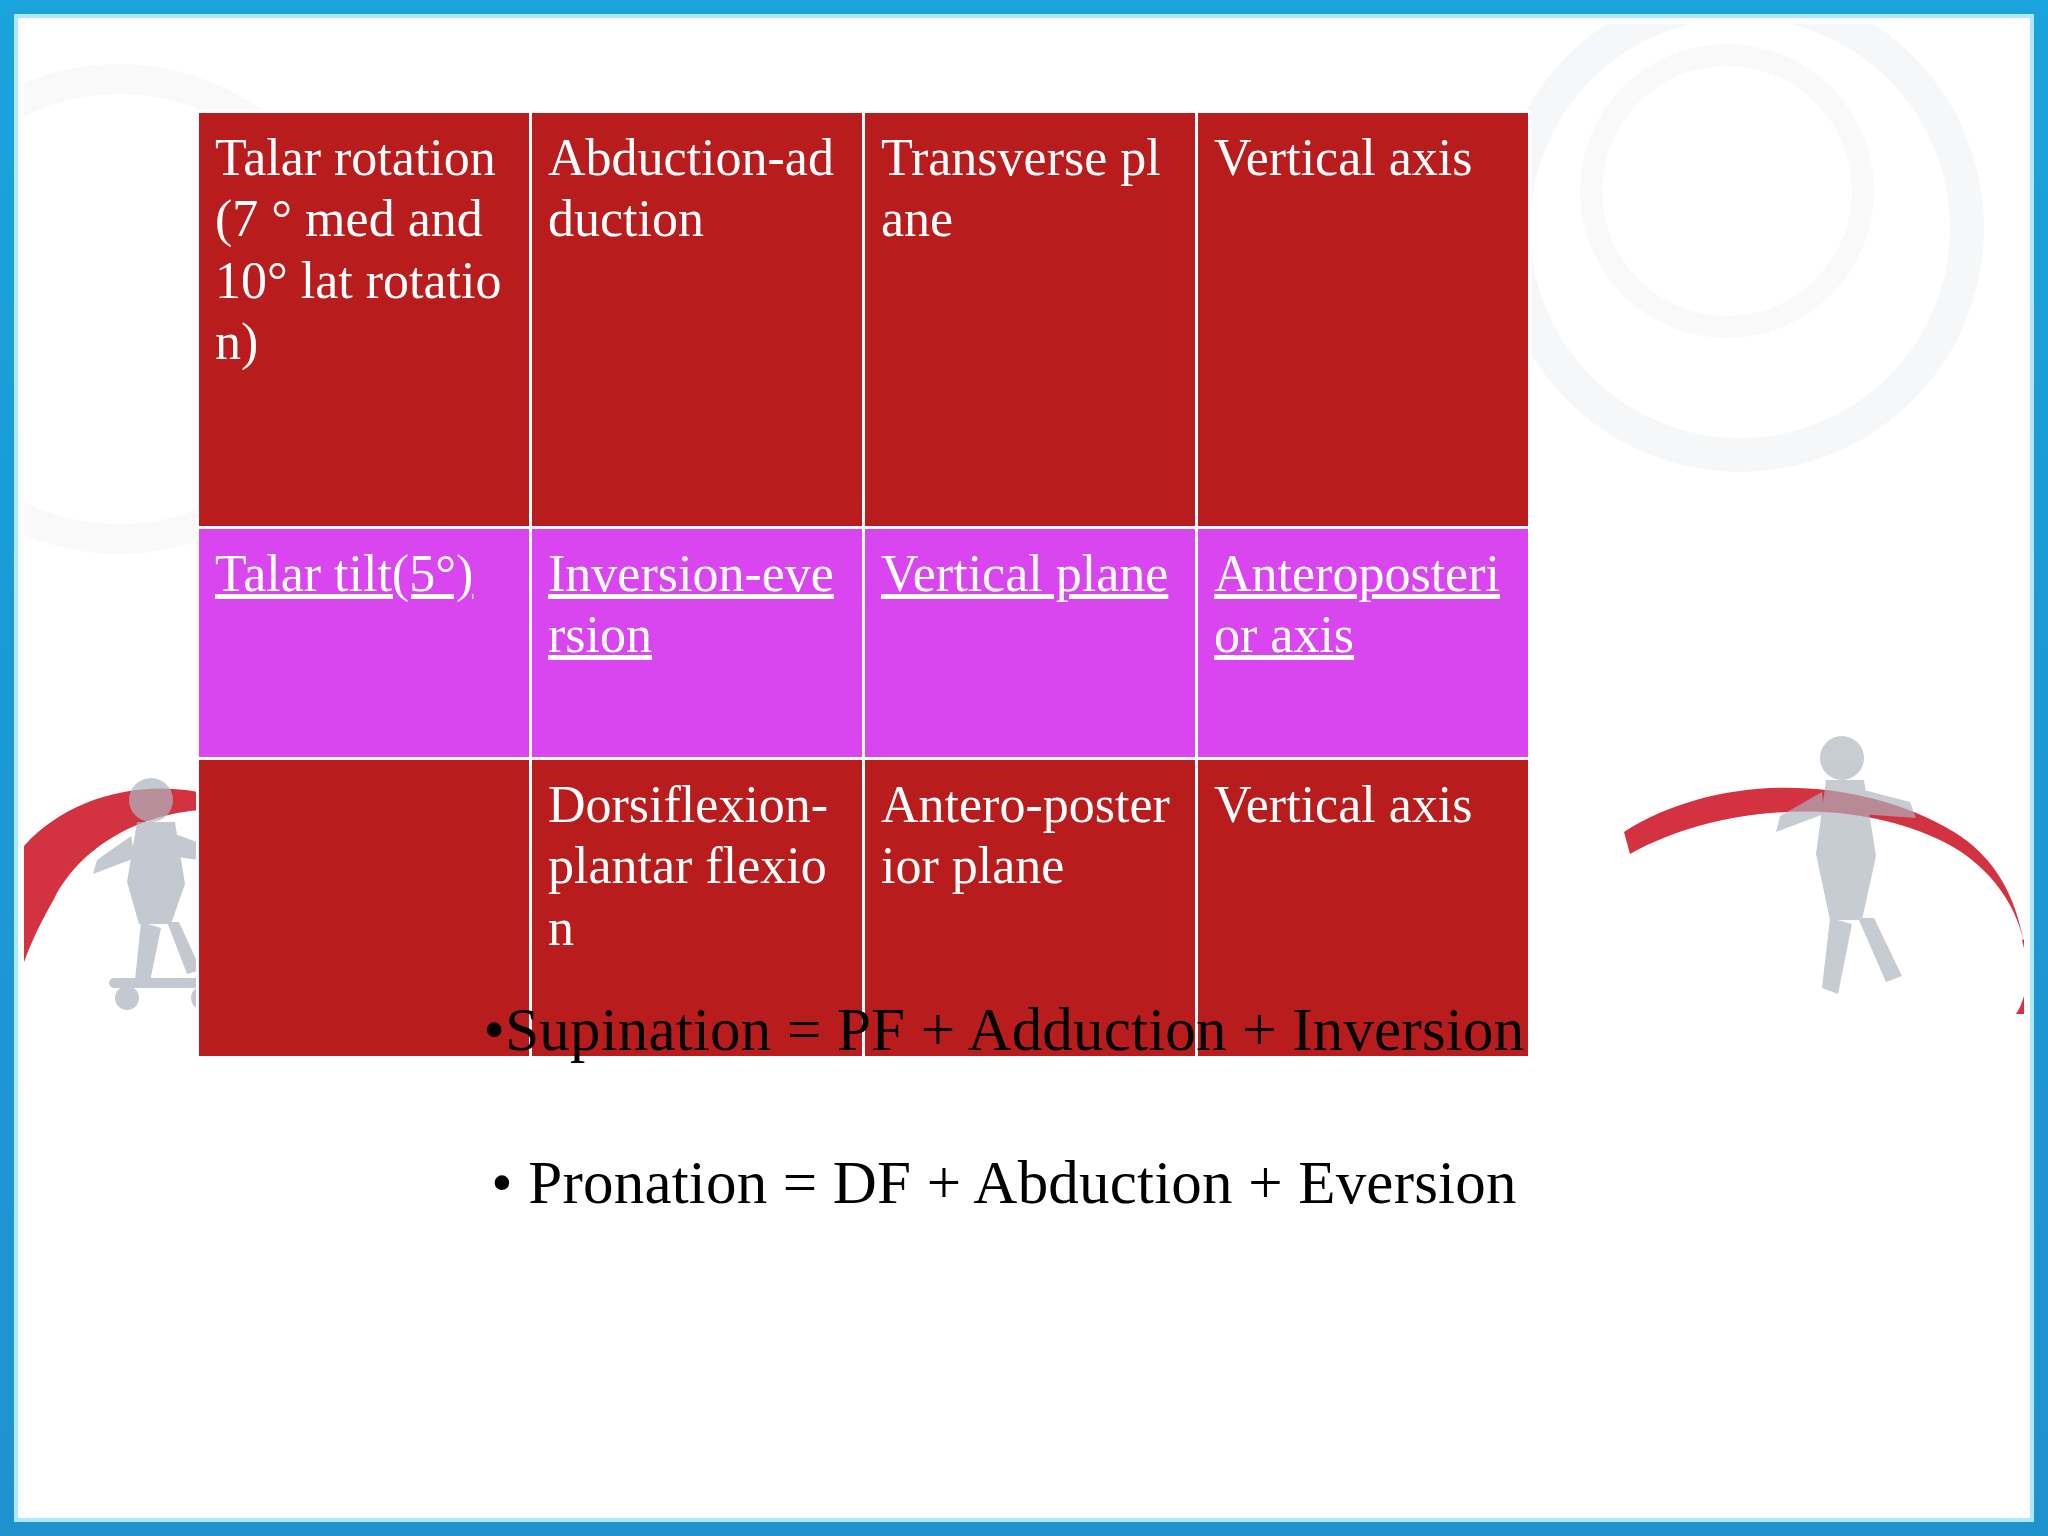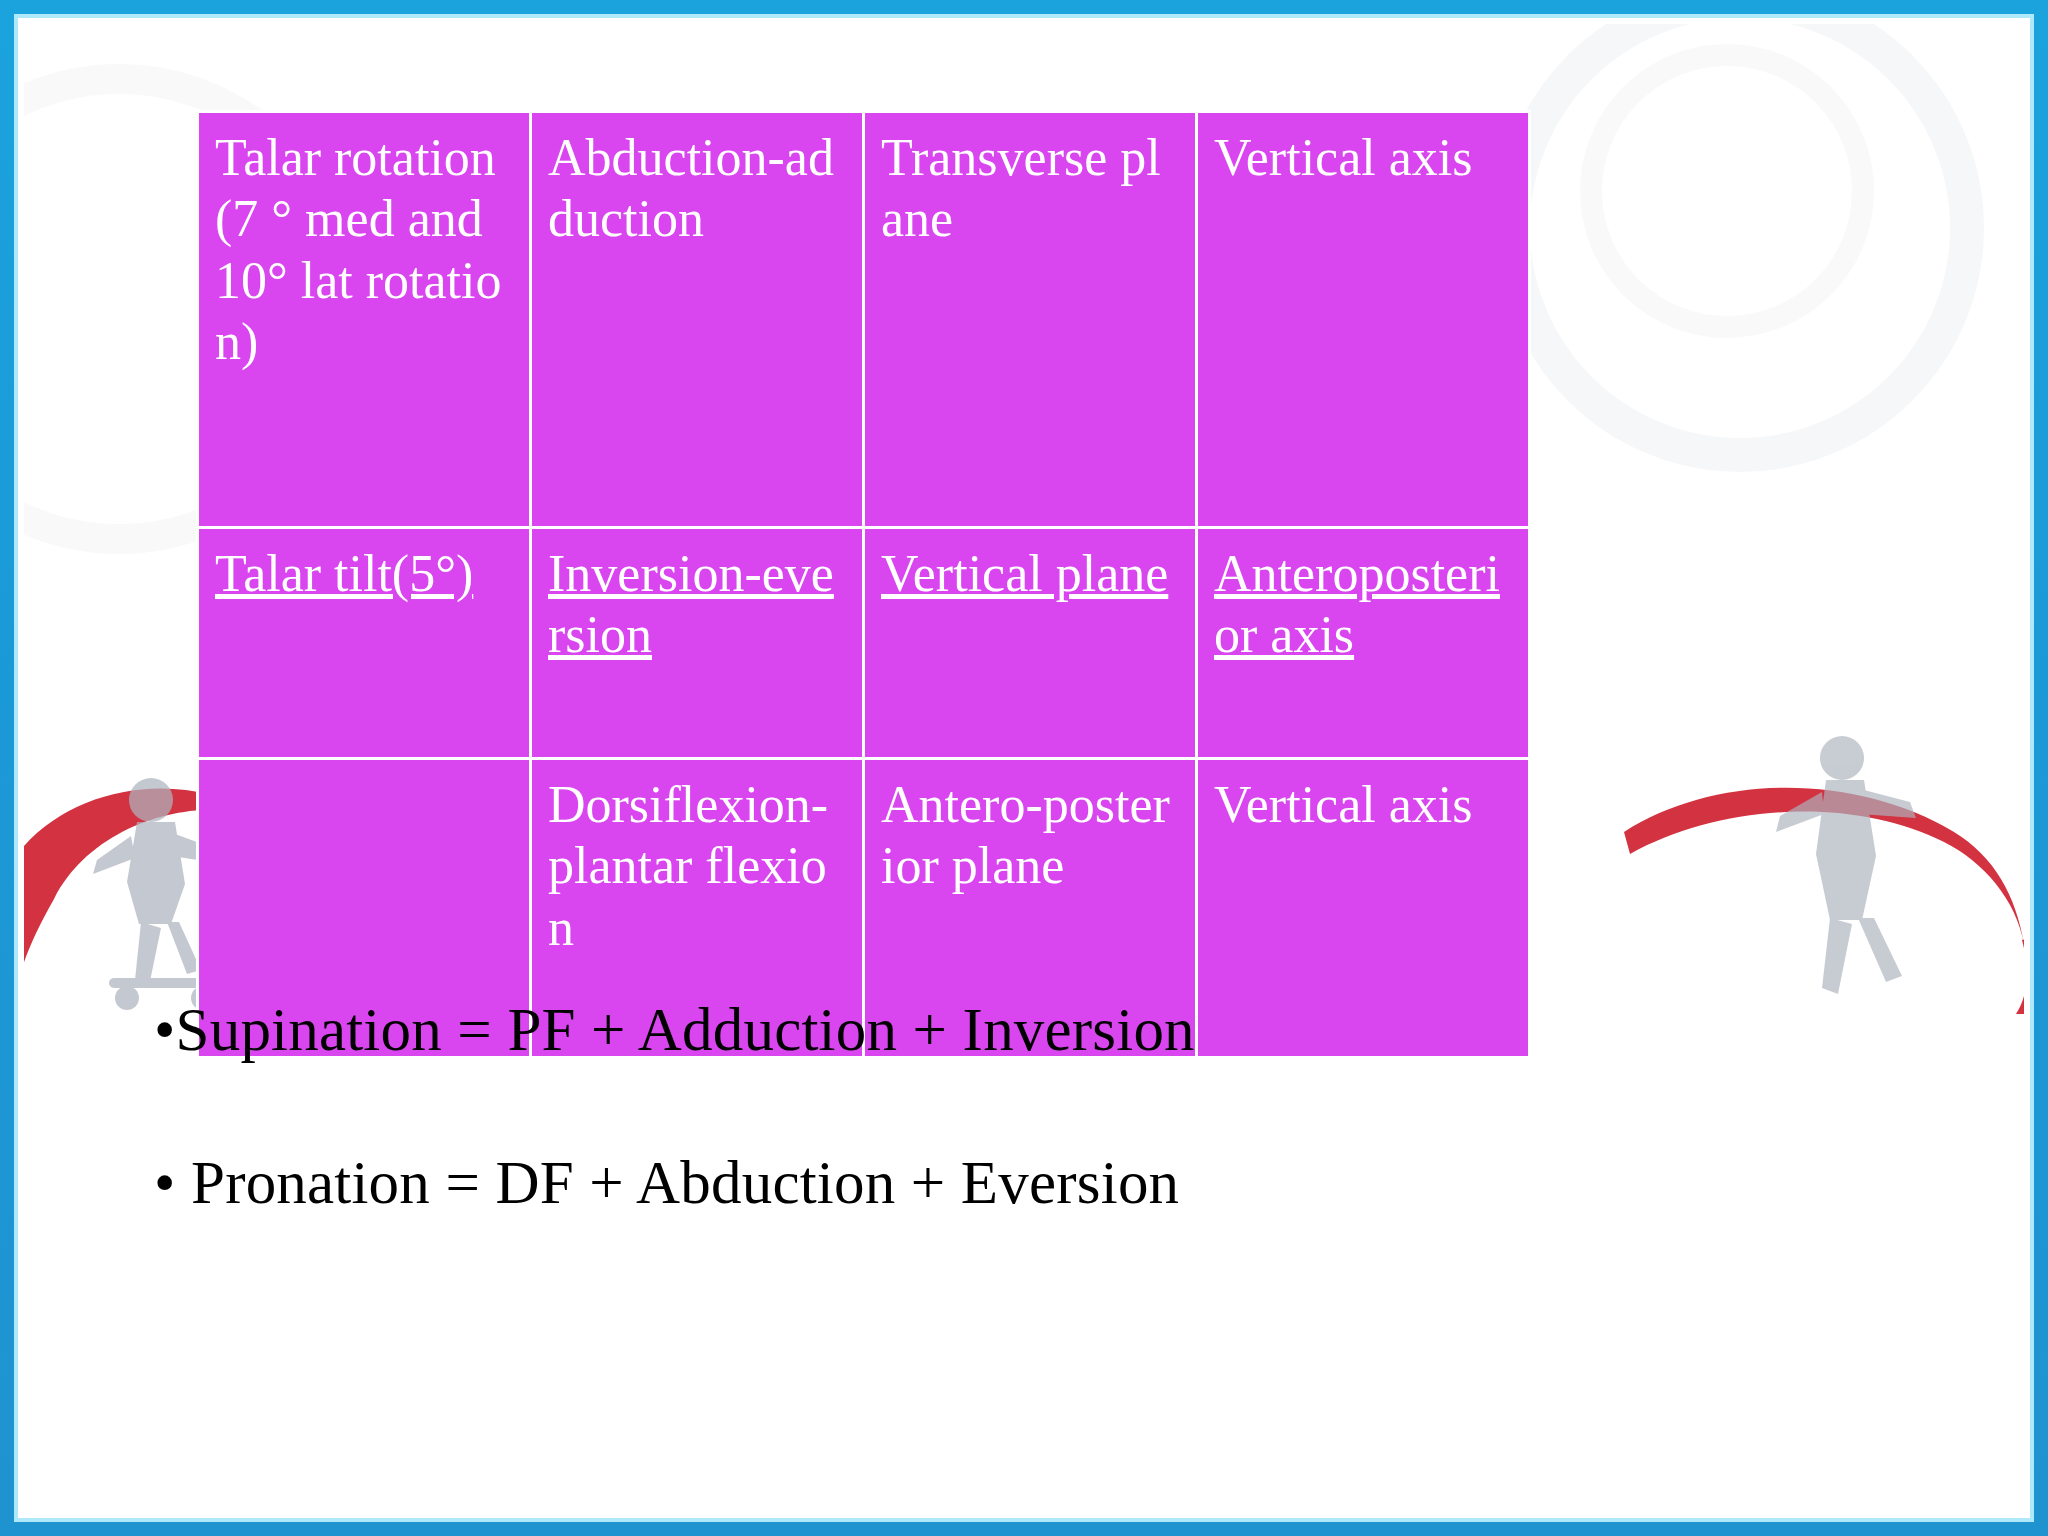--- a/index.html
+++ b/index.html
@@ -96,21 +96,21 @@
     vertical-align: top;
     color: #ffffff;
     font-size: 52px;
     line-height: 1.18;
     padding: 14px 14px 14px 16px;
     border: 3px solid #ffffff;
     word-break: break-all;
     overflow-wrap: anywhere;
     hyphens: none;
   }
-  .row-dark td { background: #d946ef; }
+  .row-dark td { background: #b91c1c; }
   .row-light td { background: #d946ef; text-decoration: underline; }
 
   .col-1 { width: 300px; }
   .col-2 { width: 300px; }
   .col-3 { width: 300px; }
   .col-4 { width: 300px; }
 
   .r1 td { height: 385px; }
   .r2 td { height: 200px; }
   .r3 td { height: 268px; margin-top: 21px; }
@@ -121,20 +121,21 @@
     left: 130px;
     top: 975px;
     width: 1700px;
     color: #000000;
     font-size: 61px;
     line-height: 1.0;
   }
   .bullet-line {
     white-space: nowrap;
     letter-spacing: 0.2px;
+    text-align: center;
   }
   .bullet-1 { margin-bottom: 92px; }
 </style>
 </head>
 <body>
 
 <div class="slide">
   <div class="frame-inner-glow"></div>
 
   <div class="canvas">

